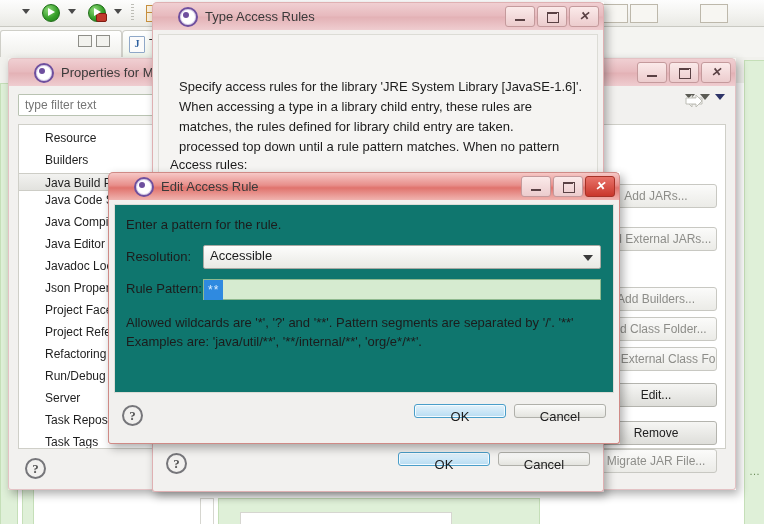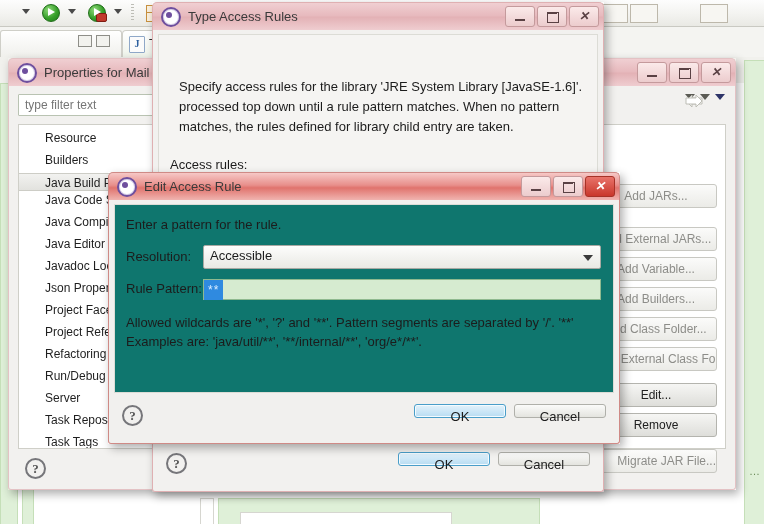--- a/index.html
+++ b/index.html
@@ -90,21 +90,21 @@
   }
   .green-panel{
     position:absolute; background:#dff0d8; border:1px solid #c5dfb8;
   }
   .white-panel{position:absolute;background:#ffffff;border:1px solid #d6d6d0;}
 
   
   .win{ position:absolute; box-shadow: 3px 4px 9px rgba(0,0,0,.32); }
   .titlebar{
     position:relative; height:28px; display:flex; align-items:center;
-    border-radius:5px 5px 0 0; padding-left:8px; box-sizing:border-box;
+    border-radius:5px 5px 0 0; padding-left:25px; box-sizing:border-box;
   }
   .title-inactive{
     background: linear-gradient(to bottom,#f0cfd2 0%,#e7b9bd 48%,#e3b1b5 52%,#efcdd0 100%);
   }
   .title-active{
     background: linear-gradient(to bottom,#f6c8c6 0%,#e88f8b 45%,#e0736d 55%,#f0b4b0 100%);
   }
   .win-body{
     position:absolute; left:0; right:0; bottom:0; top:28px;
     background:#f1f0ee; box-sizing:border-box;
@@ -377,27 +377,26 @@
         <div class="tree-item">Run/Debug Settings</div>
         <div class="tree-item">Server</div>
         <div class="tree-item">Task Repository</div>
         <div class="tree-item">Task Tags</div>
 
       </div>
 
       <div class="right-pane">
         <div class="sidebtn" style="top:59px;">Add JARs...</div>
         <div class="sidebtn" style="top:102px;">Add External JARs...</div>
-        <div class="sidebtn" style="top:132px;">Add Variable...</div>
         <div class="sidebtn" style="top:162px;">Add Builders...</div>
         <div class="sidebtn" style="top:192px;">Add Class Folder...</div>
         <div class="sidebtn" style="top:222px;">Add External Class Folder...</div>
         <div class="sidebtn strong" style="top:258px;">Edit...</div>
-        <div class="sidebtn strong" style="top:288px;">Remove</div>
-        <div class="sidebtn" style="top:324px;text-align:right;">Migrate JAR File...</div>
+        <div class="sidebtn strong" style="top:296px;">Remove</div>
+        <div class="sidebtn" style="top:324px;">Migrate JAR File...</div>
       </div>
 
       <div class="props-bottom-q">
         <div class="helpq">?</div>
       </div>
     </div>
   </div>
 
   <div class="win" id="tar-win">
     <div class="titlebar title-inactive">
@@ -412,22 +411,23 @@
           </span>
         <span class="ctrlbtn">
             <i class="gl-x">✕</i>
           </span>
       </span>
     </div>
     <div class="win-body">
       <div class="tar-inner">
         <div class="tar-desc">
           <div>Specify access rules for the library 'JRE System Library [JavaSE-1.6]'.</div>
+          <div>When accessing a type in a library child entry, these rules are</div>
+          <div>matches, the rules defined for library child entry are taken.</div>
           <div>processed top down until a rule pattern matches. When no pattern</div>
-          <div>matches, the rules defined for library child entry are taken.</div>
         </div>
         <div class="tar-label">Access rules:</div>
 
         <div class="rules-list">
           <div class="rule-row">
             <span class="chk"></span>
             <span>Accessible</span>
             <span class="rule-pattern-cell">**</span>
           </div>
         </div>

